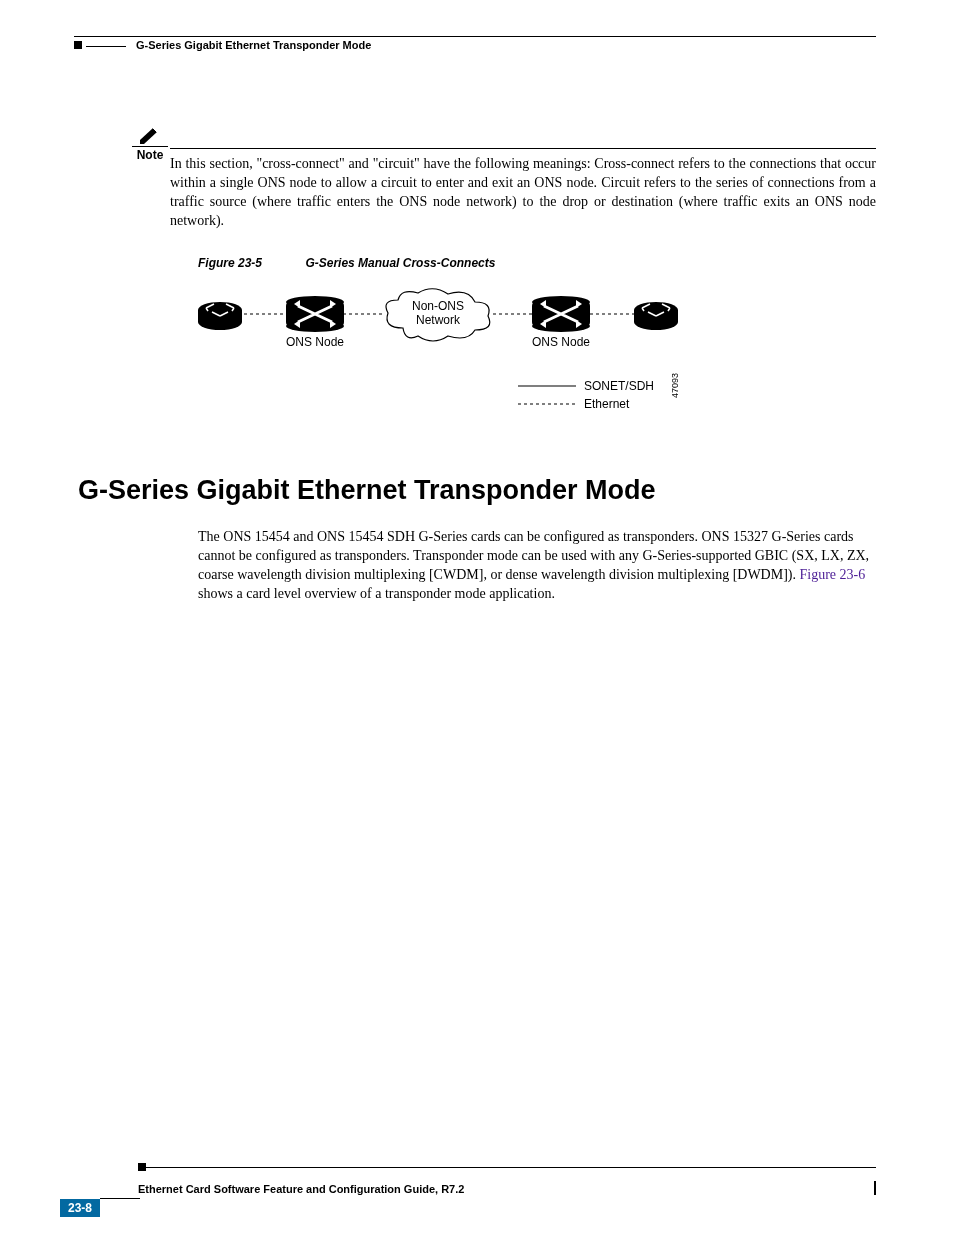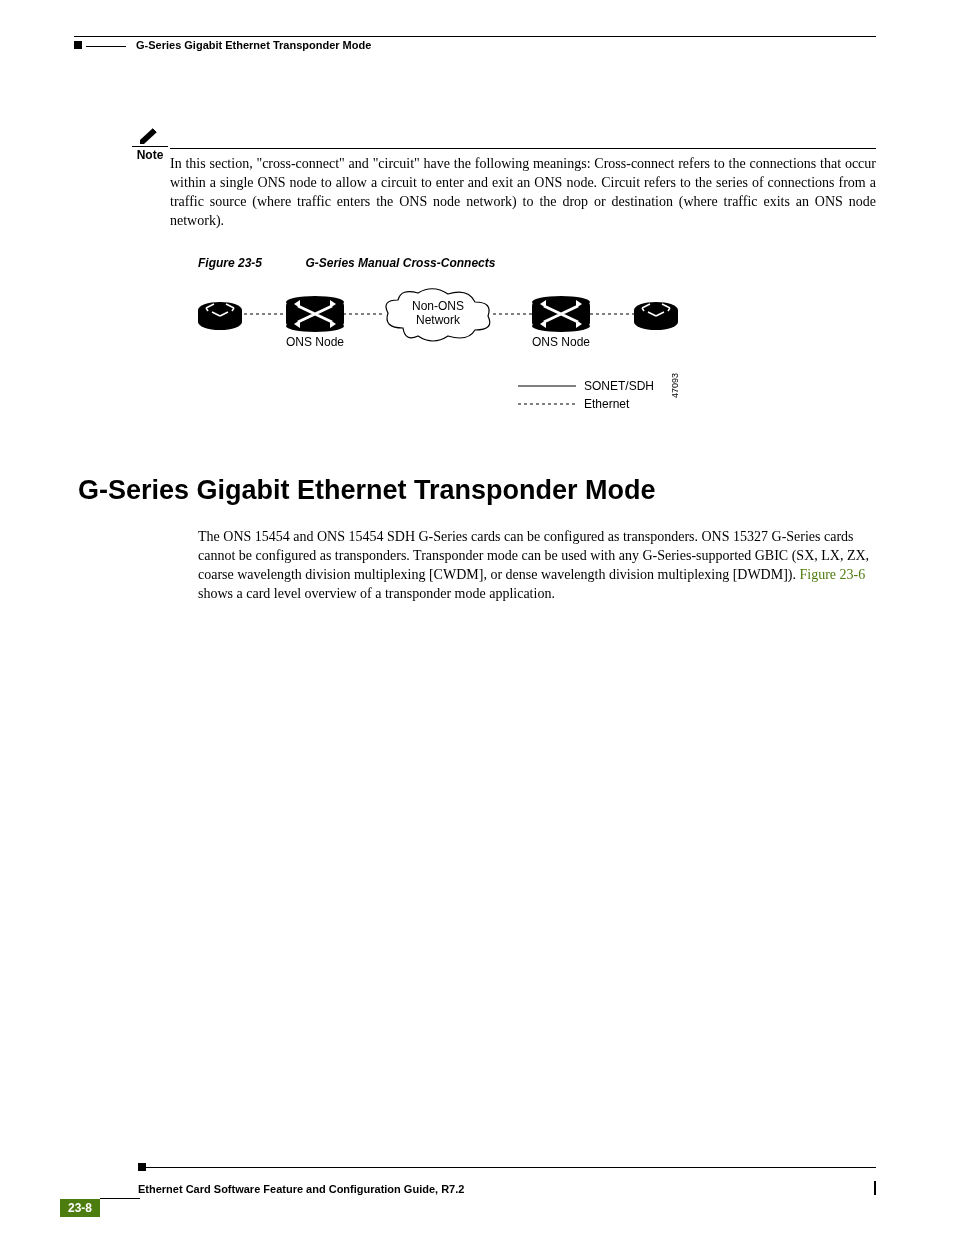--- a/index.html
+++ b/index.html
@@ -112,21 +112,21 @@
     font-size: 27px;
   }
   .body-para {
     position: absolute;
     top: 528px;
     left: 198px;
     right: 78px;
     font-size: 14px;
     line-height: 1.35;
   }
-  .body-para .xref { color: #4d7c0f; text-align: right; }
+  .body-para .xref { color: #4c1d95; text-align: right; }
   .footer {
     position: absolute;
     bottom: 40px;
     left: 60px;
     right: 78px;
   }
   .footer-rule-row {
     display: flex;
     align-items: center;
     margin-bottom: 2px;
@@ -143,21 +143,21 @@
     font-size: 11px;
     margin-left: 78px;
     margin-top: 12px;
   }
   .footer-pagenum {
     position: absolute;
     left: 0;
     bottom: -22px;
   }
   .footer-pagenum-box {
-    background: #4d7c0f;
+    background: #0369a1;
     color: #fff;
     font-family: Arial, Helvetica, sans-serif;
     font-weight: bold;
     font-size: 12px;
     padding: 2px 8px;
     display: inline-block;
   }
   .footer-pagenum-tail {
     display:inline-block;
     border-top: 1px solid #000;

